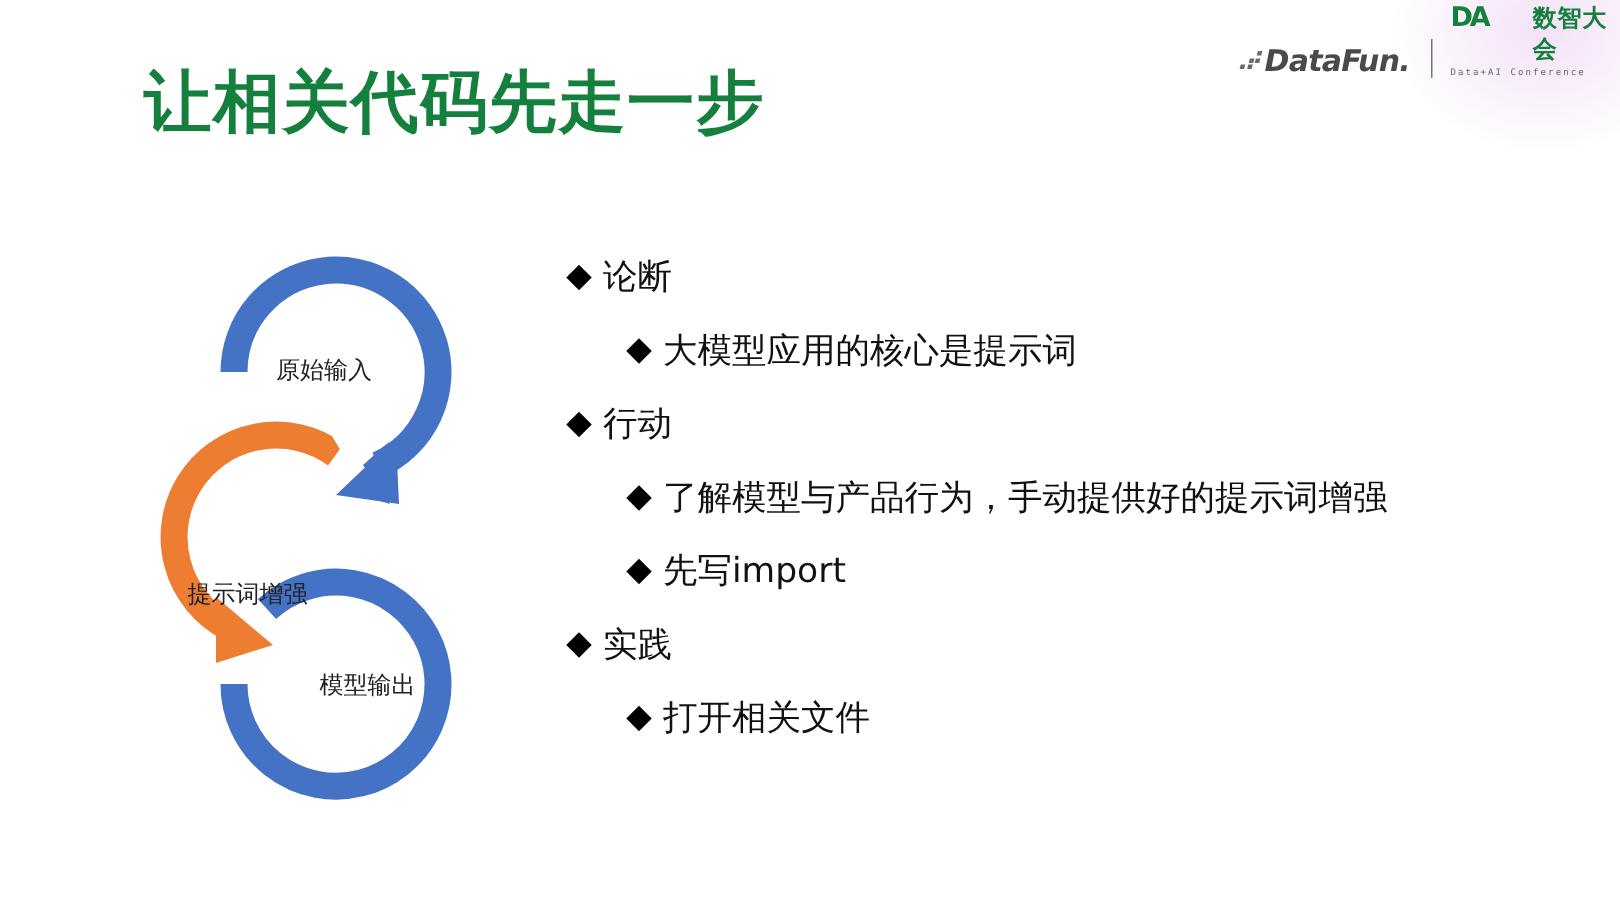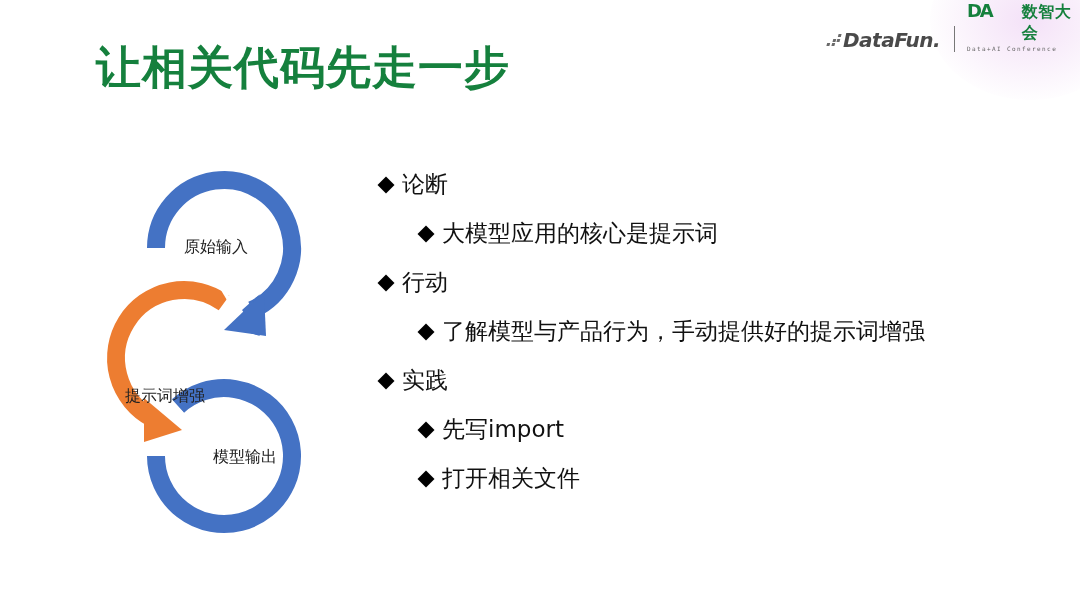--- a/index.html
+++ b/index.html
@@ -216,25 +216,25 @@
     <span>大模型应用的核心是提示词</span>
   </div>
   <div class="bullet lvl1">
     <span class="diamond"></span>
     <span>行动</span>
   </div>
   <div class="bullet lvl2">
     <span class="diamond"></span>
     <span>了解模型与产品行为，手动提供好的提示词增强</span>
   </div>
+  <div class="bullet lvl2">
+    <span class="diamond"></span>
+    <span>先写import</span>
+  </div>
   <div class="bullet lvl1">
     <span class="diamond"></span>
     <span>实践</span>
   </div>
   <div class="bullet lvl2">
     <span class="diamond"></span>
-    <span>先写import</span>
-  </div>
-  <div class="bullet lvl2">
-    <span class="diamond"></span>
     <span>打开相关文件</span>
   </div>
 </div>
 
 </body></html>

